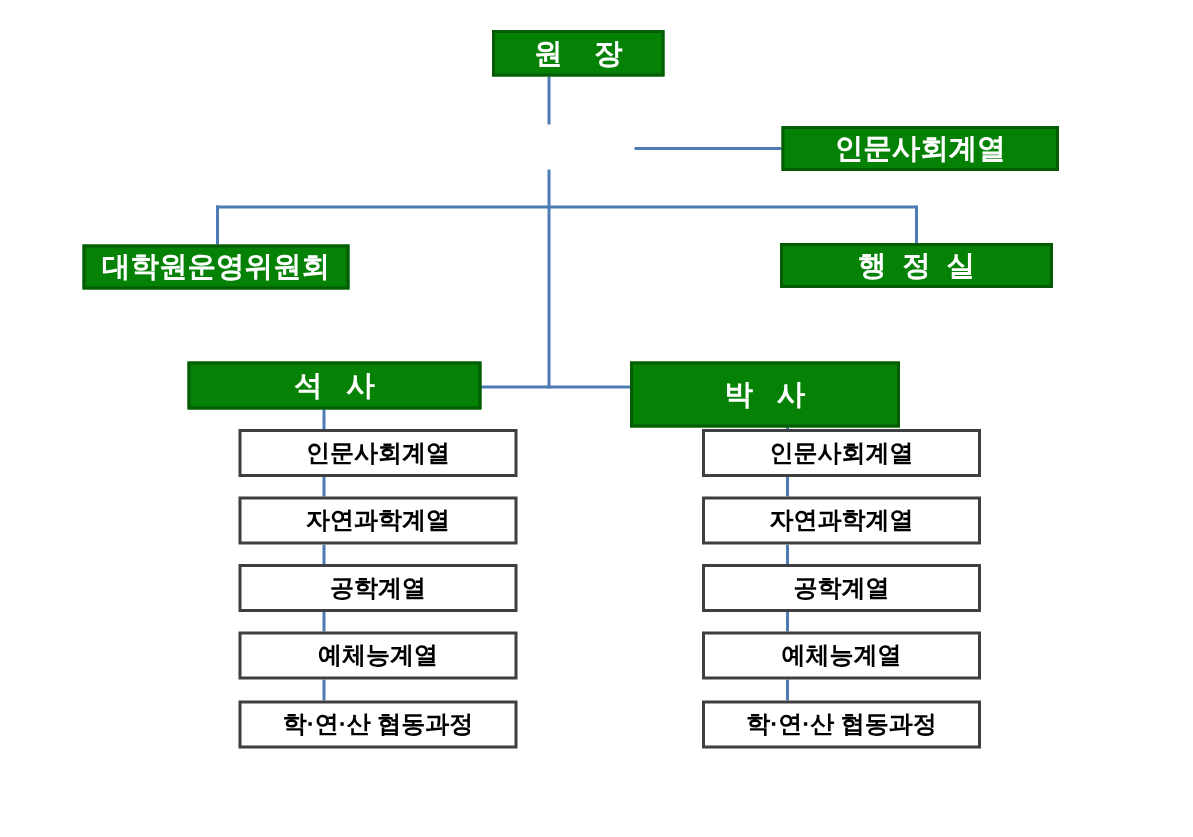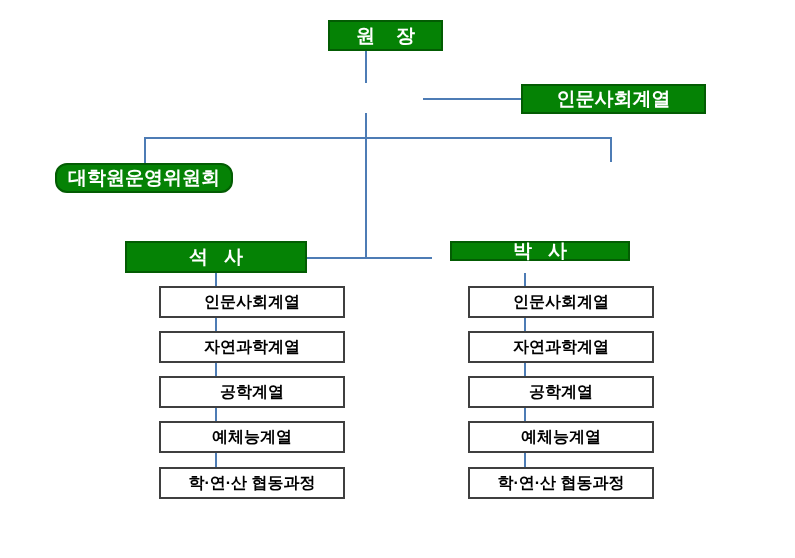--- a/index.html
+++ b/index.html
@@ -83,23 +83,24 @@
   <div class="vline" style="left:215px; top:453px; height:15px;"></div>
 
   <div class="vline" style="left:524px; top:273px; height:14px;"></div>
   <div class="vline" style="left:524px; top:318px; height:14px;"></div>
   <div class="vline" style="left:524px; top:363px; height:14px;"></div>
   <div class="vline" style="left:524px; top:408px; height:14px;"></div>
   <div class="vline" style="left:524px; top:453px; height:15px;"></div>
 
   <div class="gbox" style="left:308px; top:20px; width:115px; height:31px;margin-left:20px;">원    장</div>
   <div class="gbox" style="left:521px; top:84px; width:185px; height:30px;">인문사회계열</div>
-  <div class="gbox" style="left:55px; top:163px; width:178px; height:30px;border-radius:12px;">대학원운영위원회</div>
-  <div class="gbox" style="left:125px; top:241px; width:182px; height:32px;">석   사</div>
-  <div class="gbox" style="left:450px; top:241px; width:180px; height:20px;">박   사</div>
+  <div class="gbox" style="left:55px; top:163px; width:178px; height:30px;">대학원운영위원회</div>
+  <div class="gbox" style="left:520px; top:162px; width:182px; height:30px;">행  정  실</div>
+  <div class="gbox" style="left:125px; top:241px; width:196px; height:32px;">석   사</div>
+  <div class="gbox" style="left:420px; top:241px; width:180px; height:44px;">박   사</div>
 
   <div class="wbox" style="left:123px; top:286px; width:186px; height:32px;">인문사회계열</div>
   <div class="wbox" style="left:123px; top:331px; width:186px; height:32px;">자연과학계열</div>
   <div class="wbox" style="left:123px; top:376px; width:186px; height:32px;">공학계열</div>
   <div class="wbox" style="left:123px; top:421px; width:186px; height:32px;">예체능계열</div>
   <div class="wbox" style="left:123px; top:467px; width:186px; height:32px;">학·연·산 협동과정</div>
 
   <div class="wbox" style="left:432px; top:286px; width:186px; height:32px;">인문사회계열</div>
   <div class="wbox" style="left:432px; top:331px; width:186px; height:32px;">자연과학계열</div>
   <div class="wbox" style="left:432px; top:376px; width:186px; height:32px;">공학계열</div>

